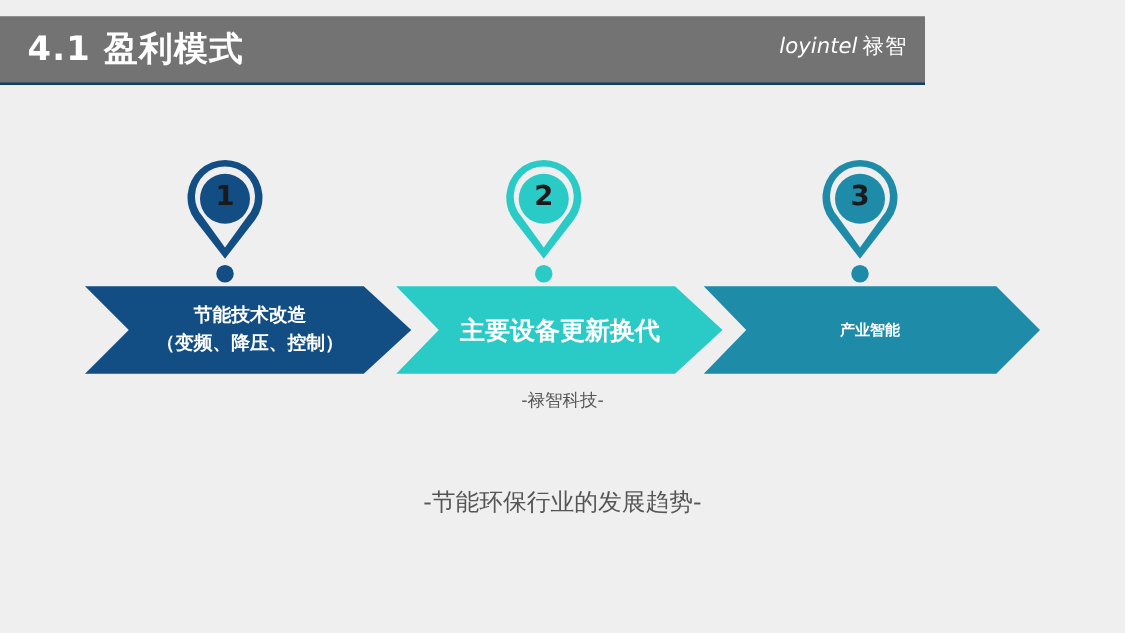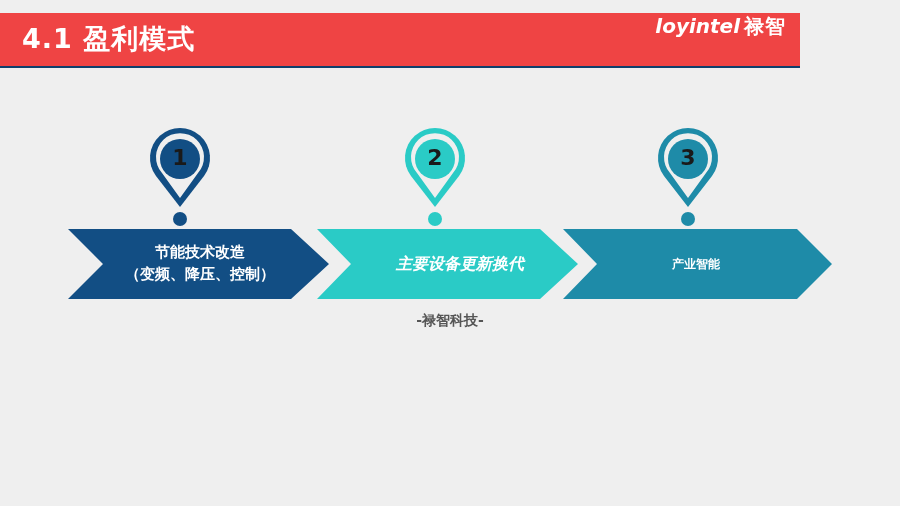--- a/index.html
+++ b/index.html
@@ -2,46 +2,46 @@
 <html><head>
 <meta charset="utf-8">
 <style>
   html, body { margin: 0; padding: 0; }
   body {
     width: 900px; height: 506px; position: relative; overflow: hidden;
     background: #efefef;
     font-family: "DejaVu Sans", "Liberation Sans", sans-serif;
   }
   .header {
-    position: absolute; left: 0; top: 13px; width: 800px; height: 53px;
-    background: #ef4444;
+    position: absolute; left: 0; top: 13px; width: 740px; height: 53px;
+    background: #737373;
     border-bottom: 2px solid #0e3f6c;
   }
   .header-title {
     position: absolute; left: 22px; top: 8px;
     color: #ffffff; font-size: 27px; font-weight: bold; letter-spacing: 1px;
   }
   .brand {
-    position: absolute; right: 14px; top: 0px;
-    color: #ffffff; font-size: 20px; font-weight: bold; font-style: italic;
+    position: absolute; right: 14px; top: 12px;
+    color: #ffffff; font-size: 17px; font-weight: normal; font-style: italic;
     letter-spacing: 0px;
   }
   .brand .brand-cn { font-style: normal; margin-left: 4px; letter-spacing: 1px; }
   svg.diagram { position: absolute; left: 0; top: 0; }
   .label {
     position: absolute; color: #ffffff; font-weight: bold; text-align: center;
     font-size: 15px; line-height: 22px;
   }
   .pin-num {
     position: absolute; width: 40px; text-align: center;
     font-size: 22px; font-weight: bold; color: #1a1a1a;
   }
   .caption {
     position: absolute; left: 0; width: 900px; text-align: center;
-    color: #555555; font-weight: bold;
+    color: #555555; font-weight: normal;
   }
 </style>
 </head>
 <body>
 
 <div class="header">
   <div class="header-title">4.1 盈利模式</div>
   <div class="brand">
     <span>loyintel</span><span class="brand-cn">禄智</span>
   </div>
@@ -78,23 +78,24 @@
 </svg>
 
 <div class="pin-num" style="left:160px; top:145px;">1</div>
 <div class="pin-num" style="left:415px; top:145px;">2</div>
 <div class="pin-num" style="left:668px; top:145px;">3</div>
 
 <div class="label" style="left:100px; top:241px; width:200px;">
   <div>节能技术改造</div>
   <div>（变频、降压、控制）</div>
 </div>
-<div class="label" style="left:360px; top:253px; width:200px; font-size:16px;font-style:italic;">
+<div class="label" style="left:348px; top:253px; width:200px; font-size:20px;">
   <div>主要设备更新换代</div>
 </div>
 <div class="label" style="left:596px; top:253px; width:200px; font-size:12px;">
   <div>产业智能</div>
 </div>
 
 <div class="caption" style="top:312px; font-size:14px; color:#555555;">-禄智科技-</div>
 
 <div class="caption" style="top:388px; font-size:19px; line-height:28px;">
+  <div>-节能环保行业的发展趋势-</div>
 </div>
 
 </body></html>

